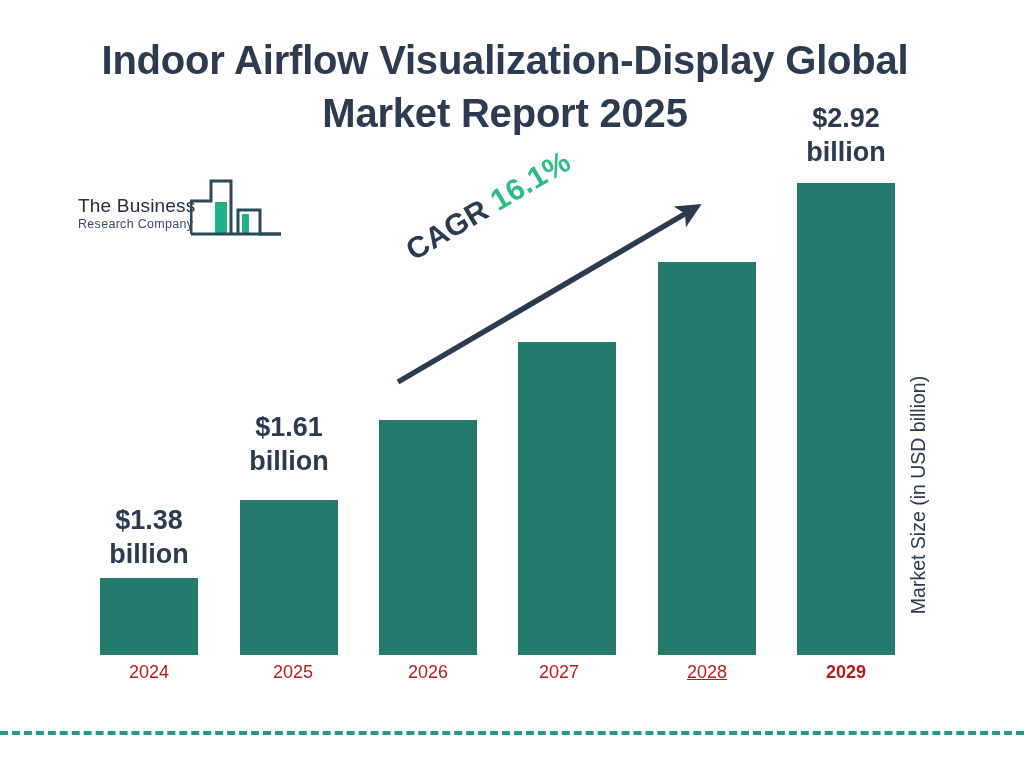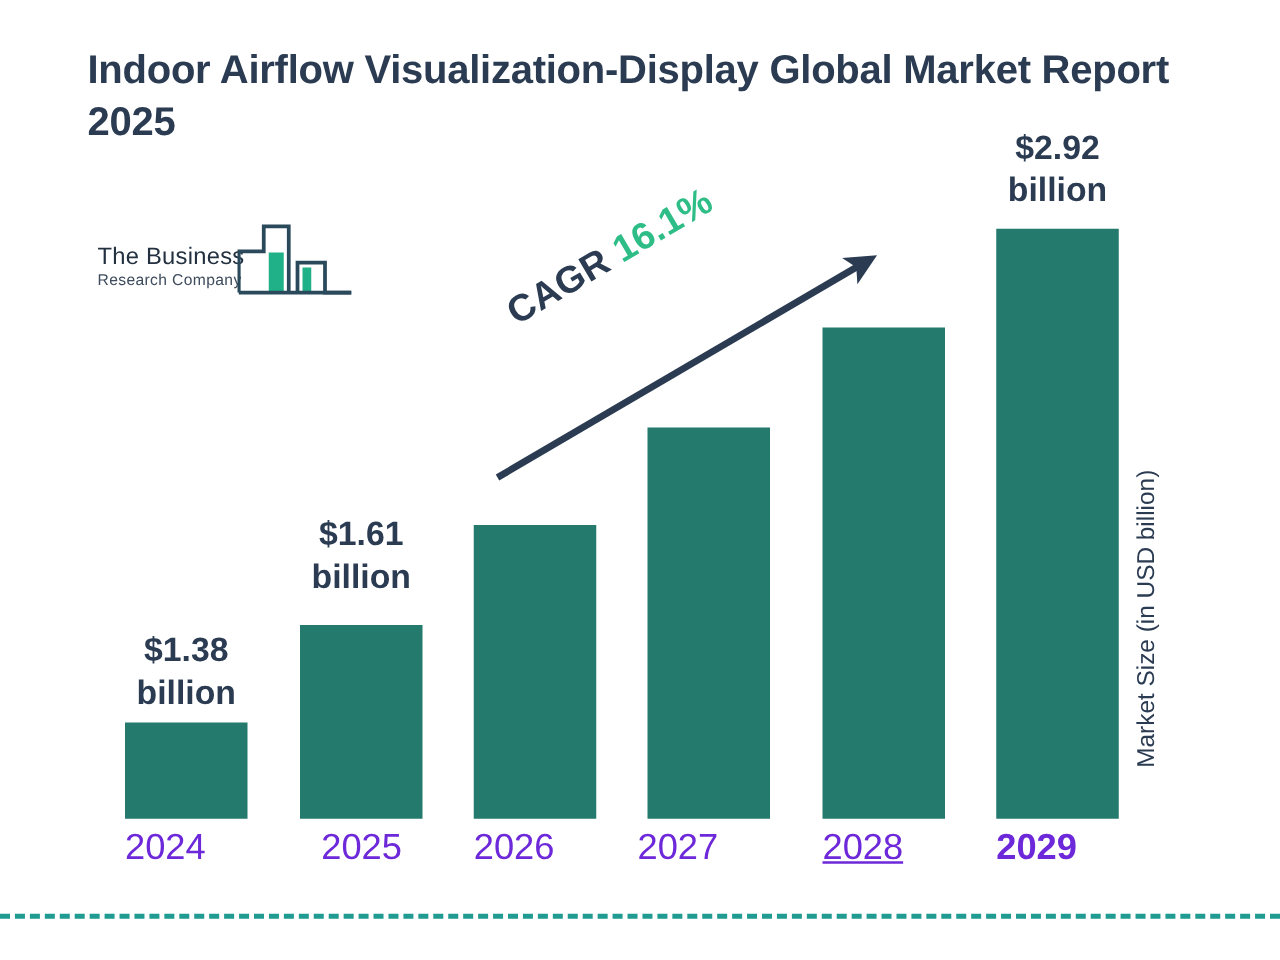--- a/index.html
+++ b/index.html
@@ -21,22 +21,22 @@
     height: 768px;
     background: #ffffff;
   }
 
   
   .chart-title {
     position: absolute;
     left: 70px;
     top: 34px;
     width: 870px;
-    text-align: left;
-    font-size: 32px;
+    text-align: center;
+    font-size: 40px;
     font-weight: bold;
     line-height: 1.32;
     color: #2a3b52;
     letter-spacing: -0.2px;
   }
 
   
   .logo {
     position: absolute;
     left: 78px;
@@ -90,22 +90,23 @@
     position: absolute;
     text-align: center;
     font-size: 27px;
     font-weight: bold;
     color: #2a3b52;
     line-height: 1.26;
   }
 
   .x-tick {
     position: absolute;
-    font-size: 29px;
-    color: #6d28d9;
+    text-align: center;
+    font-size: 18px;
+    color: #b91c1c;
     top: 662px;
   }
 
   
   .cagr-label {
     position: absolute;
     left: 400px;
     top: 238px;
     transform: rotate(-30.5deg);
     transform-origin: left top;
@@ -186,21 +187,21 @@
       <div>$1.61</div>
       <div>billion</div>
     </div>
 
     <div class="bar-value" style="left:781px; top:101px; width:130px;">
       <div>$2.92</div>
       <div>billion</div>
     </div>
 
     <div class="x-tick" style="left:100px; width:98px;">2024</div>
-    <div class="x-tick" style="left:257px; width:98px;">2025</div>
+    <div class="x-tick" style="left:244px; width:98px;">2025</div>
     <div class="x-tick" style="left:379px; width:98px;">2026</div>
     <div class="x-tick" style="left:510px; width:98px;">2027</div>
     <div class="x-tick" style="left:658px; width:98px;text-decoration:underline;">2028</div>
     <div class="x-tick" style="left:797px; width:98px;font-weight:bold;">2029</div>
 
     <svg class="arrow-svg" style="position:absolute; left:0; top:0; width:1024px; height:768px; pointer-events:none;" viewBox="0 0 1024 768" xmlns="http://www.w3.org/2000/svg">
       <defs>
         <marker id="arrowhead" markerWidth="5" markerHeight="5" refX="3.2" refY="2.5" orient="auto" markerUnits="strokeWidth">
           <path d="M0,0.3 L4.6,2.5 L0,4.7 L1.1,2.5 Z" fill="#2a3b52"></path>
         </marker>

